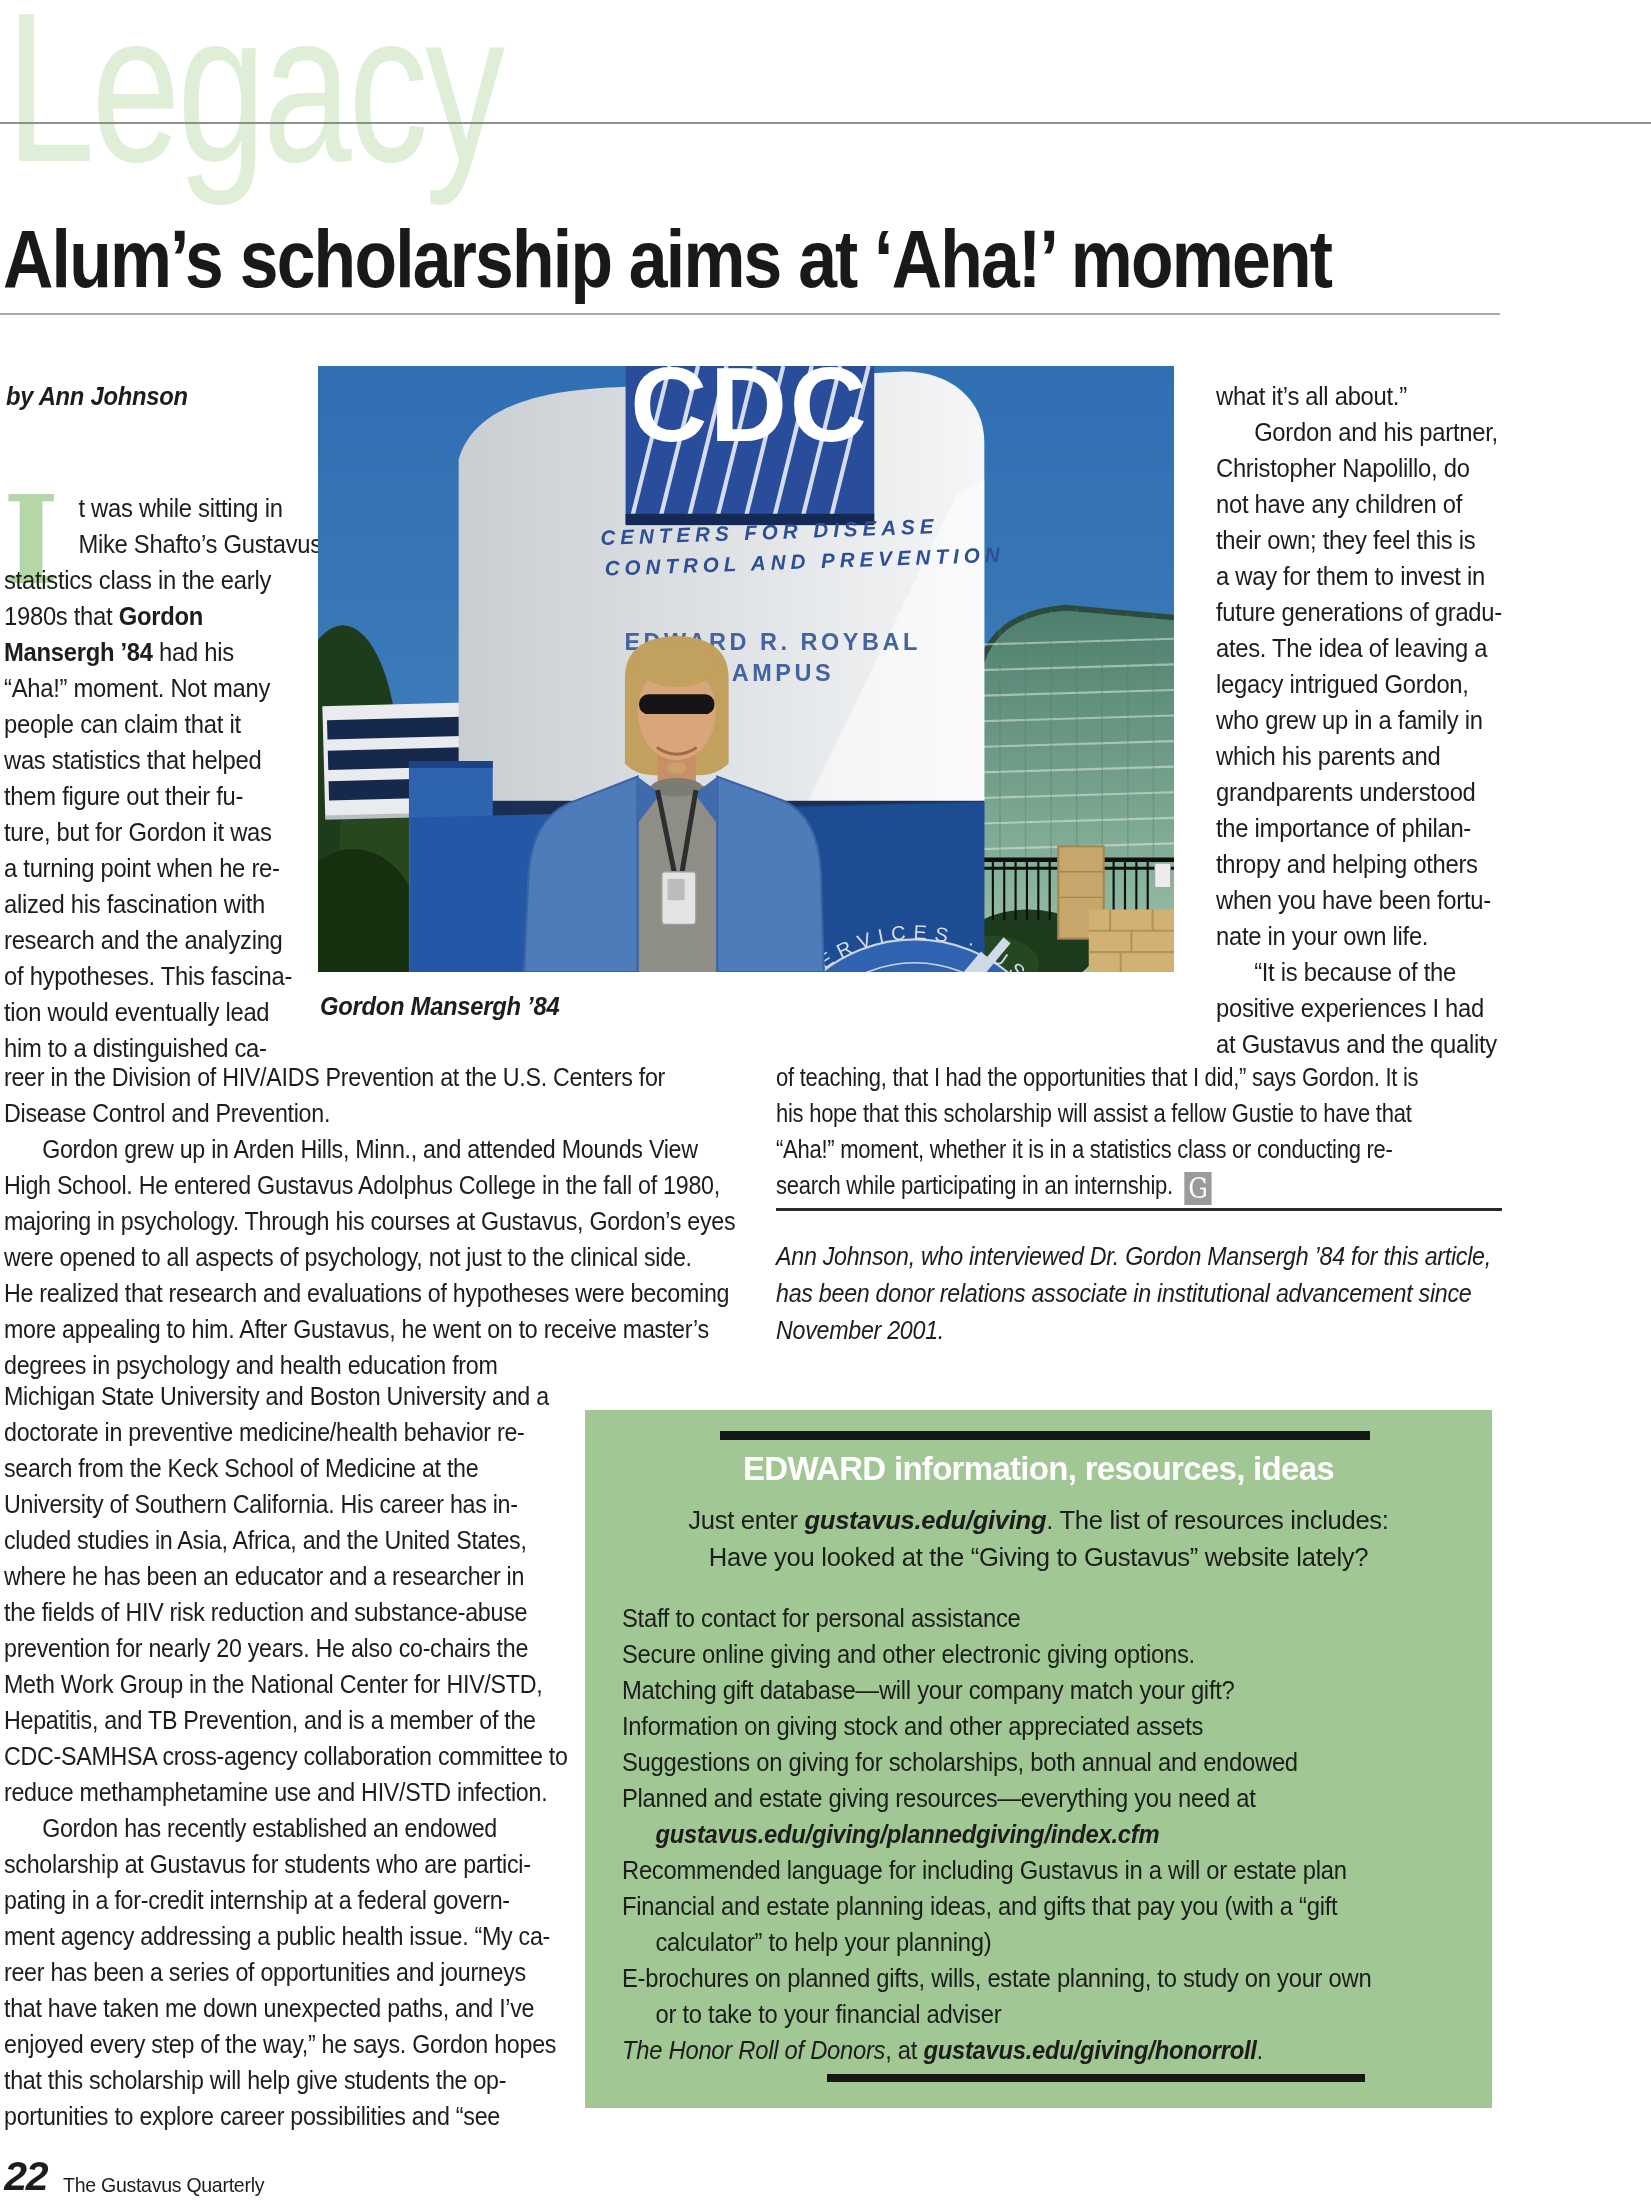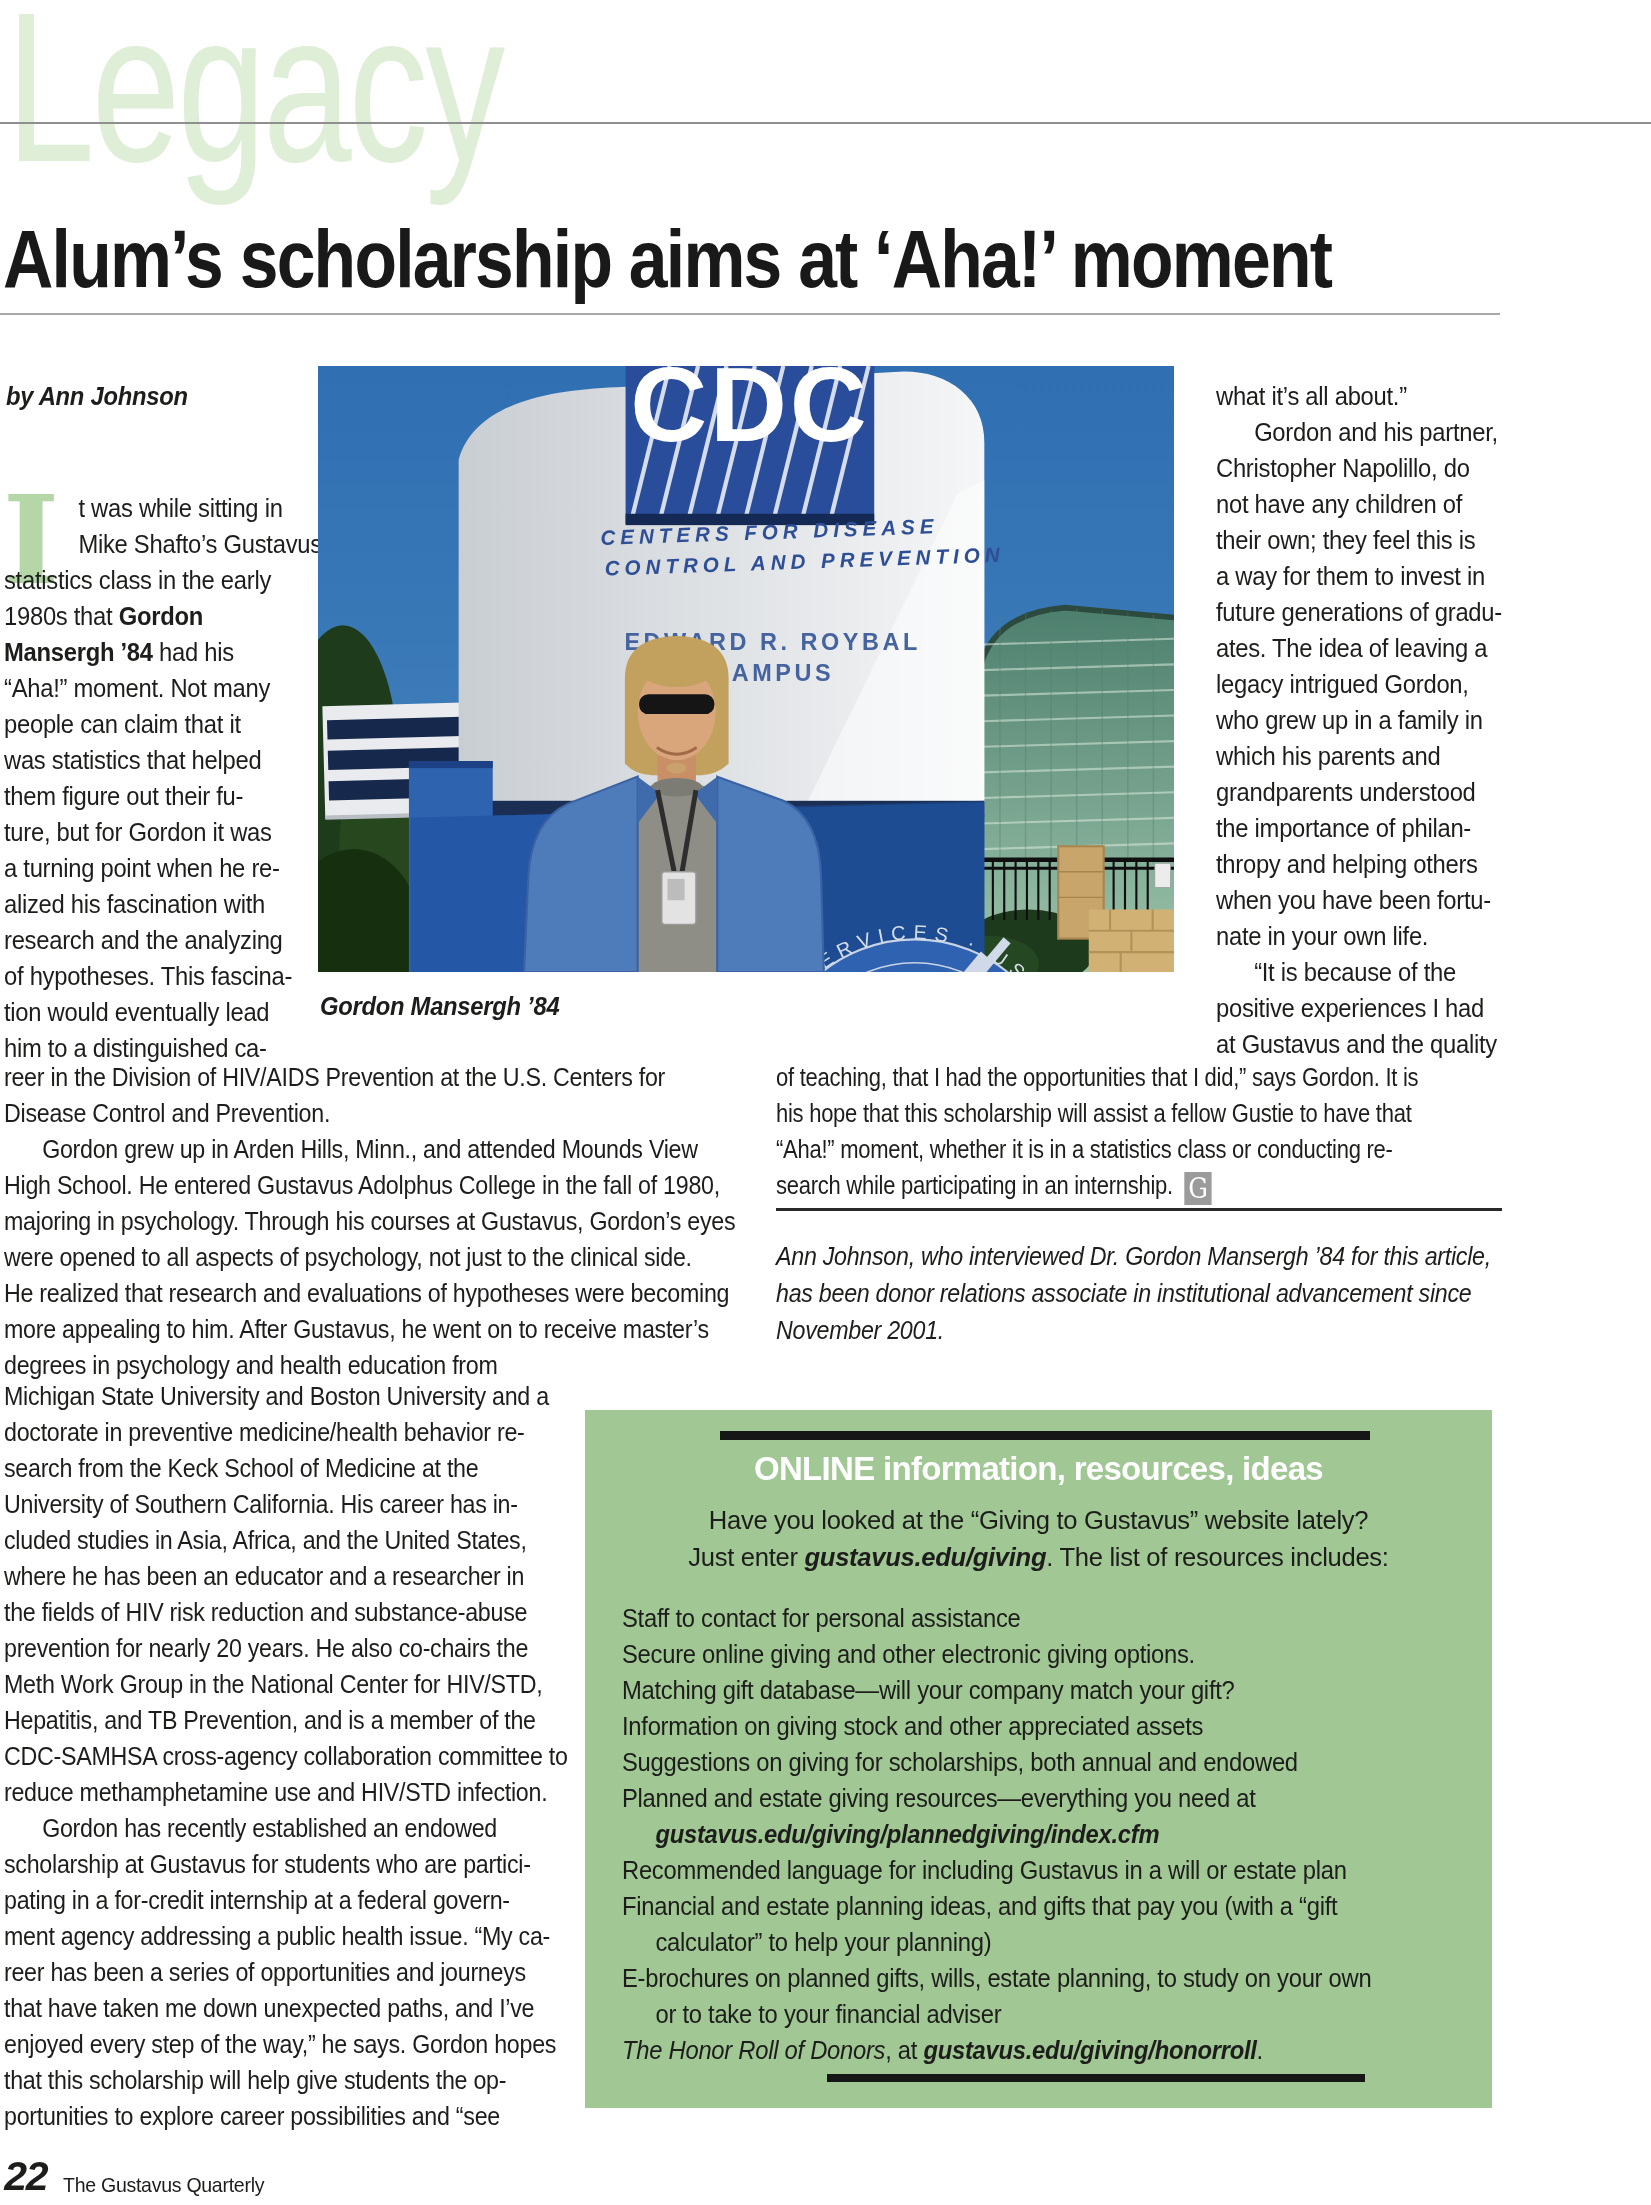--- a/index.html
+++ b/index.html
@@ -308,24 +308,24 @@
 
 <div id="divider2" class="abs"></div>
 <div id="credit" class="abs cond">
     <div class="ln"><span class="i">Ann Johnson, who interviewed Dr. Gordon Mansergh ’84 for this article,</span></div>
     <div class="ln"><span class="i">has been donor relations associate in institutional advancement since</span></div>
     <div class="ln"><span class="i">November 2001.</span></div>
   </div>
 
 <div id="greenbox" class="abs">
   <div id="gb-topbar" class="abs"></div>
-  <div id="gb-title" class="abs">ONLINE information, resources, ideas</div>
+  <div id="gb-title" class="abs">EDWARD information, resources, ideas</div>
   <div id="gb-intro" class="abs">
+      <div class="ln"><span>Just enter </span><span class="bi">gustavus.edu/giving</span><span>. The list of resources includes:</span></div>
       <div class="ln"><span>Have you looked at the “Giving to Gustavus” website lately?</span></div>
-      <div class="ln"><span>Just enter </span><span class="bi">gustavus.edu/giving</span><span>. The list of resources includes:</span></div>
     </div>
   <div id="gb-items" class="abs cond">
       <div class="ln"><span>Staff to contact for personal assistance</span></div>
       <div class="ln"><span>Secure online giving and other electronic giving options.</span></div>
       <div class="ln"><span>Matching gift database—will your company match your gift?</span></div>
       <div class="ln"><span>Information on giving stock and other appreciated assets</span></div>
       <div class="ln"><span>Suggestions on giving for scholarships, both annual and endowed</span></div>
       <div class="ln"><span>Planned and estate giving resources—everything you need at</span></div>
       <div class="ln cont"><span class="bi">gustavus.edu/giving/plannedgiving/index.cfm</span></div>
       <div class="ln"><span>Recommended language for including Gustavus in a will or estate plan</span></div>

